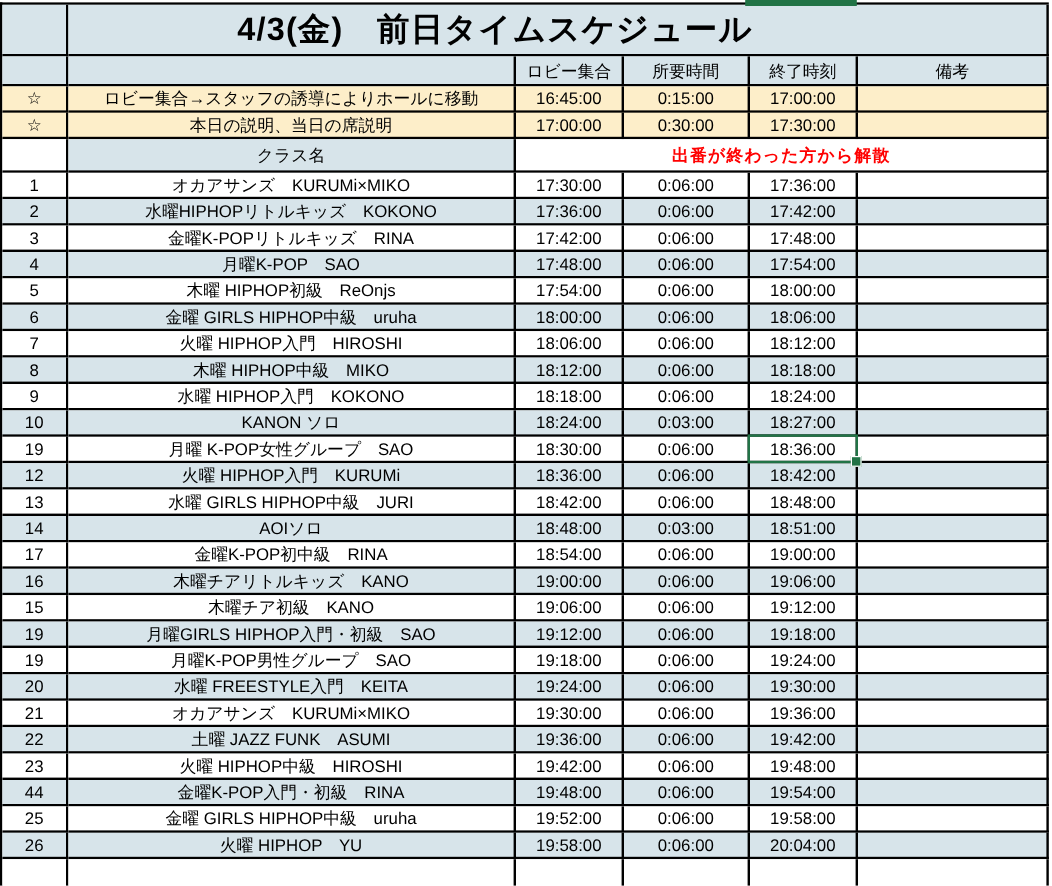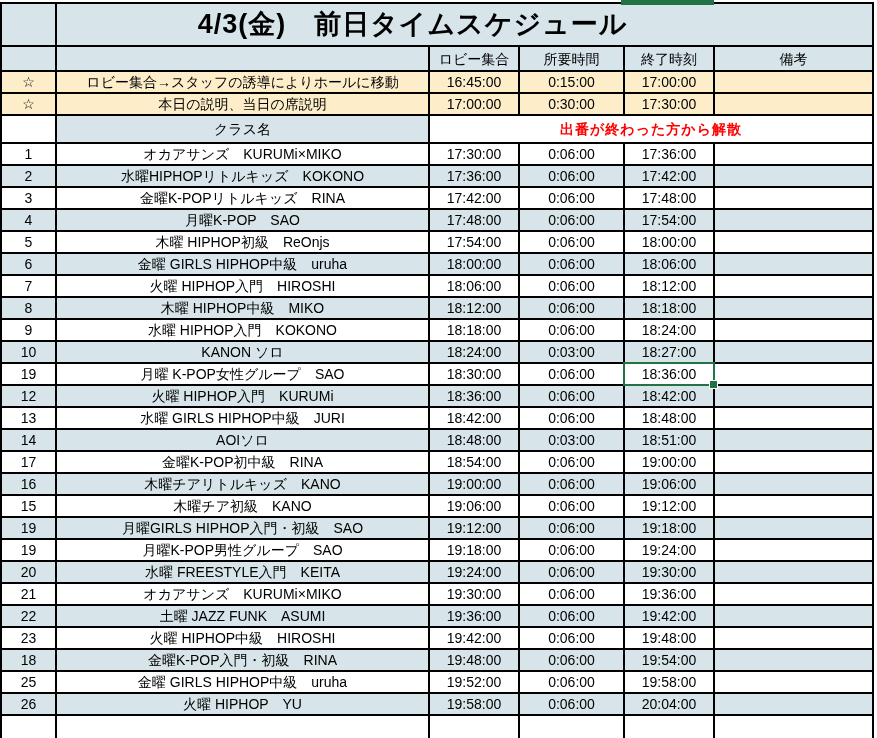--- a/index.html
+++ b/index.html
@@ -279,21 +279,21 @@
   </div>
     <div class="row">
     <div class="cell">23</div>
     <div class="cell">火曜 HIPHOP中級　HIROSHI</div>
     <div class="cell">19:42:00</div>
     <div class="cell">0:06:00</div>
     <div class="cell">19:48:00</div>
     <div class="cell"></div>
   </div>
     <div class="row">
-    <div class="cell blue">18</div>
+    <div class="cell blue">44</div>
     <div class="cell blue">金曜K-POP入門・初級　RINA</div>
     <div class="cell blue">19:48:00</div>
     <div class="cell blue">0:06:00</div>
     <div class="cell blue">19:54:00</div>
     <div class="cell blue"></div>
   </div>
     <div class="row">
     <div class="cell">25</div>
     <div class="cell">金曜 GIRLS HIPHOP中級　uruha</div>
     <div class="cell">19:52:00</div>

